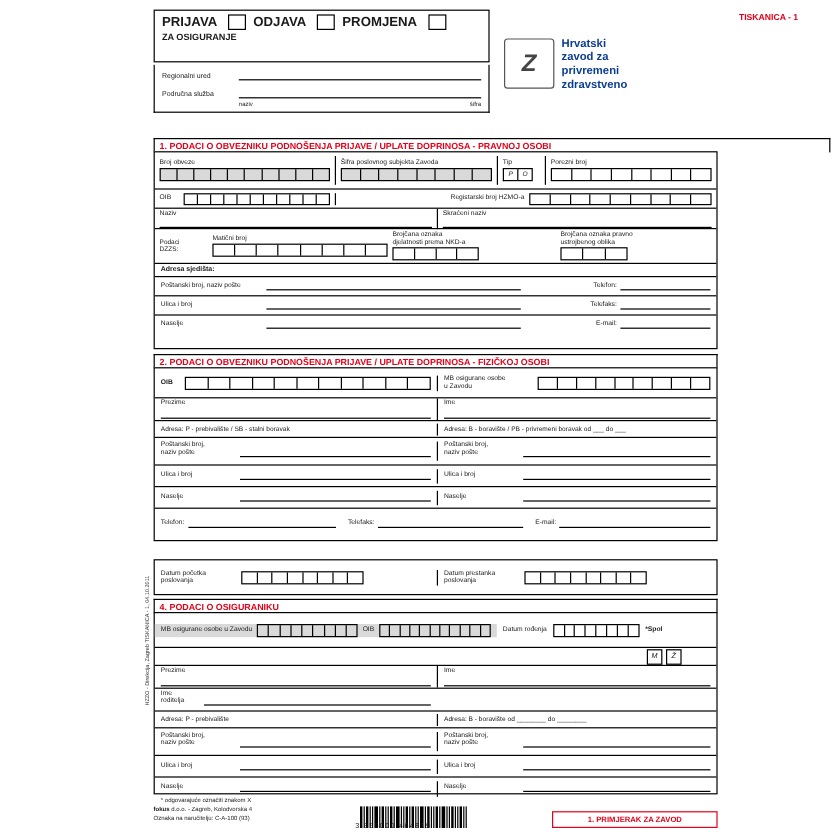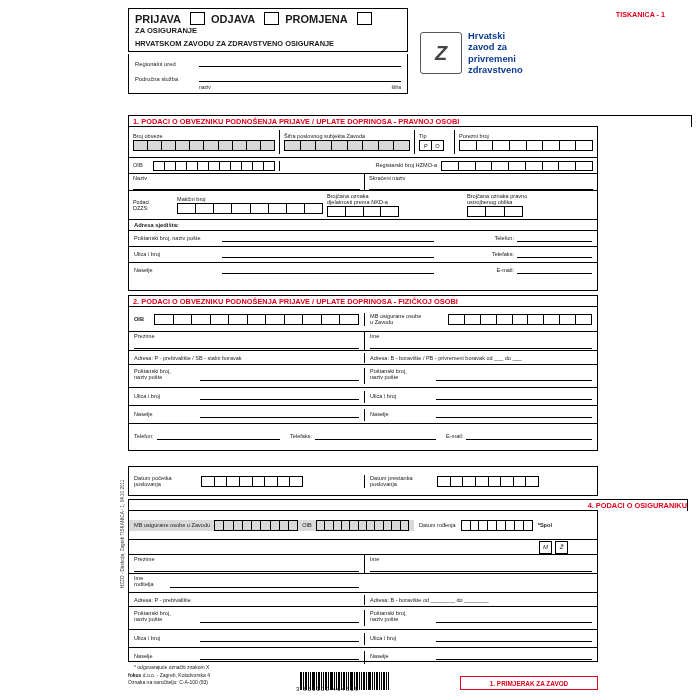--- a/index.html
+++ b/index.html
@@ -102,21 +102,20 @@
   <div class="hdr-left">
     <div class="hdr-row1">
       <span>PRIJAVA</span>
       <span class="chk"></span>
       <span>ODJAVA</span>
       <span class="chk"></span>
       <span>PROMJENA</span>
       <span class="chk"></span>
     </div>
     <div class="hdr-row2">ZA OSIGURANJE</div>
-    <div class="hdr-row3">HRVATSKOM ZAVODU ZA ZDRAVSTVENO OSIGURANJE</div>
   </div>
 
   <div class="hdr-fields">
     <div class="hdr-fieldrow">
       <span class="nm">Regionalni ured</span>
       <span class="ln"></span>
     </div>
     <div class="hdr-fieldrow">
       <span class="nm">Područna služba</span>
       <span class="ln"></span>
@@ -442,21 +441,21 @@
             <i></i>
             <i></i>
             <i></i>
             <i></i>
             <i></i>
           </div>
       </div>
     </div>
   </div>
 
-  <div class="sec-title" style="position:absolute;left:128px;top:499px;width:560px;box-sizing:border-box;border:1px solid #000;border-bottom:none;text-align:right;">4. PODACI O OSIGURANIKU</div>
+  <div class="sec-title" style="position:absolute;left:128px;top:499px;width:470px;box-sizing:border-box;border:1px solid #000;border-bottom:none;">4. PODACI O OSIGURANIKU</div>
 
   <div class="sec" style="top:510px;height:152px;">
 
     <div class="row hsep" style="height:28px;">
       <div class="cell shade" style="width:285px;display:flex;align-items:center;padding:0 5px;gap:4px;">
         <span class="flbl">MB osigurane osobe u Zavodu</span>
         <div class="comb sh" style="width:82px;">
             <i></i>
             <i></i>
             <i></i>

